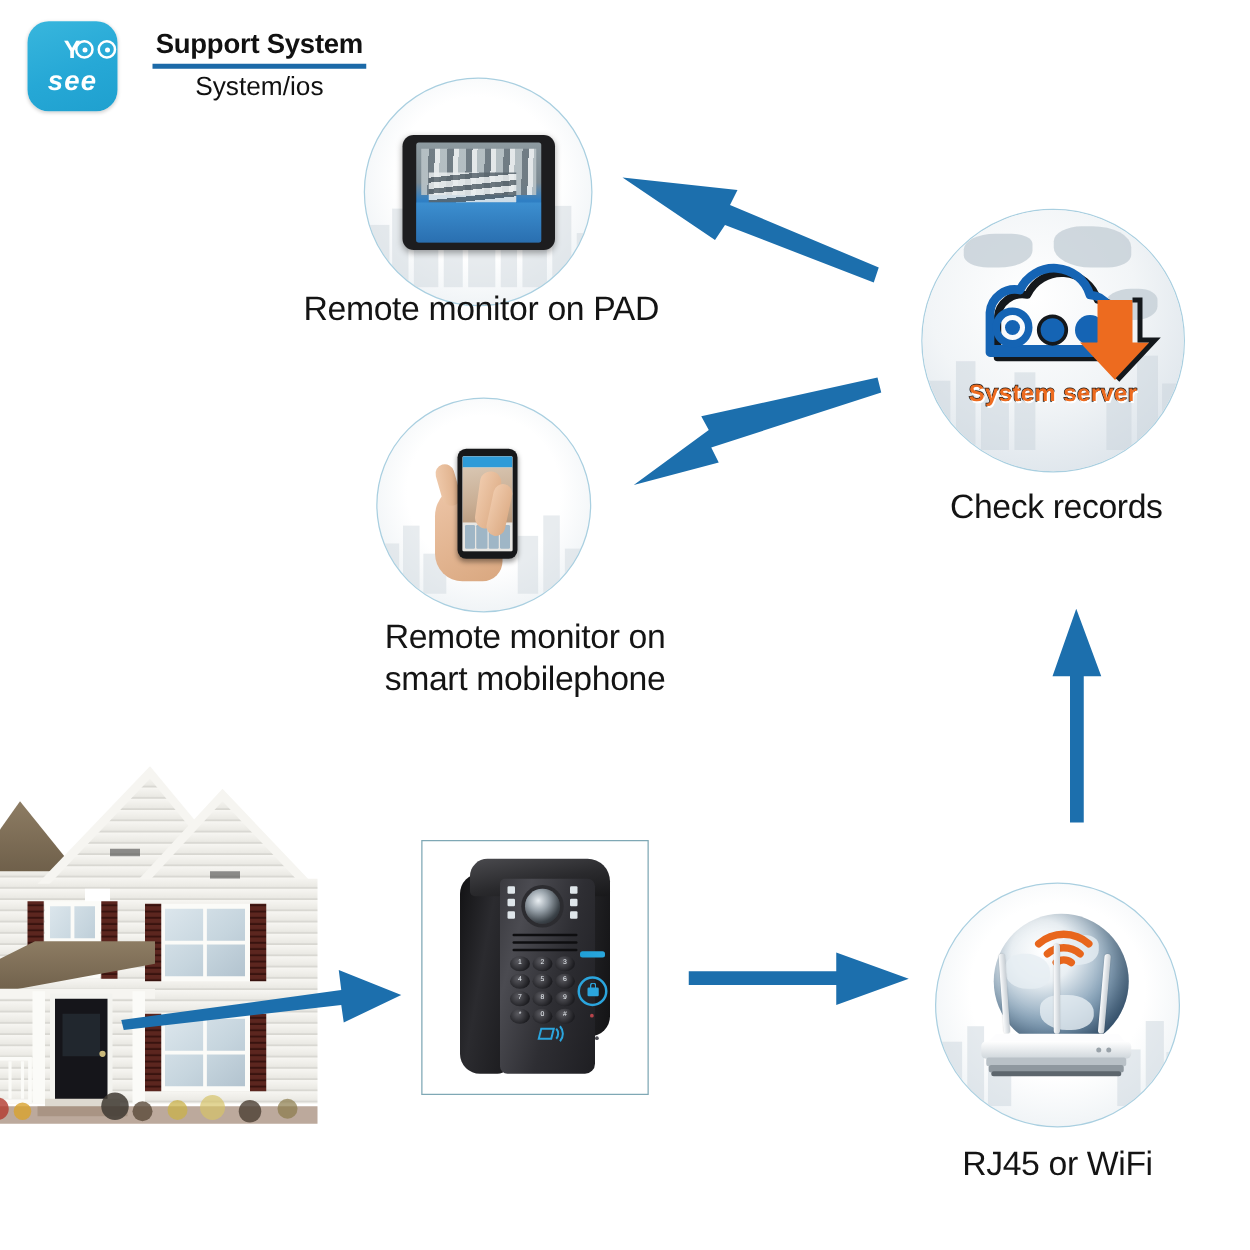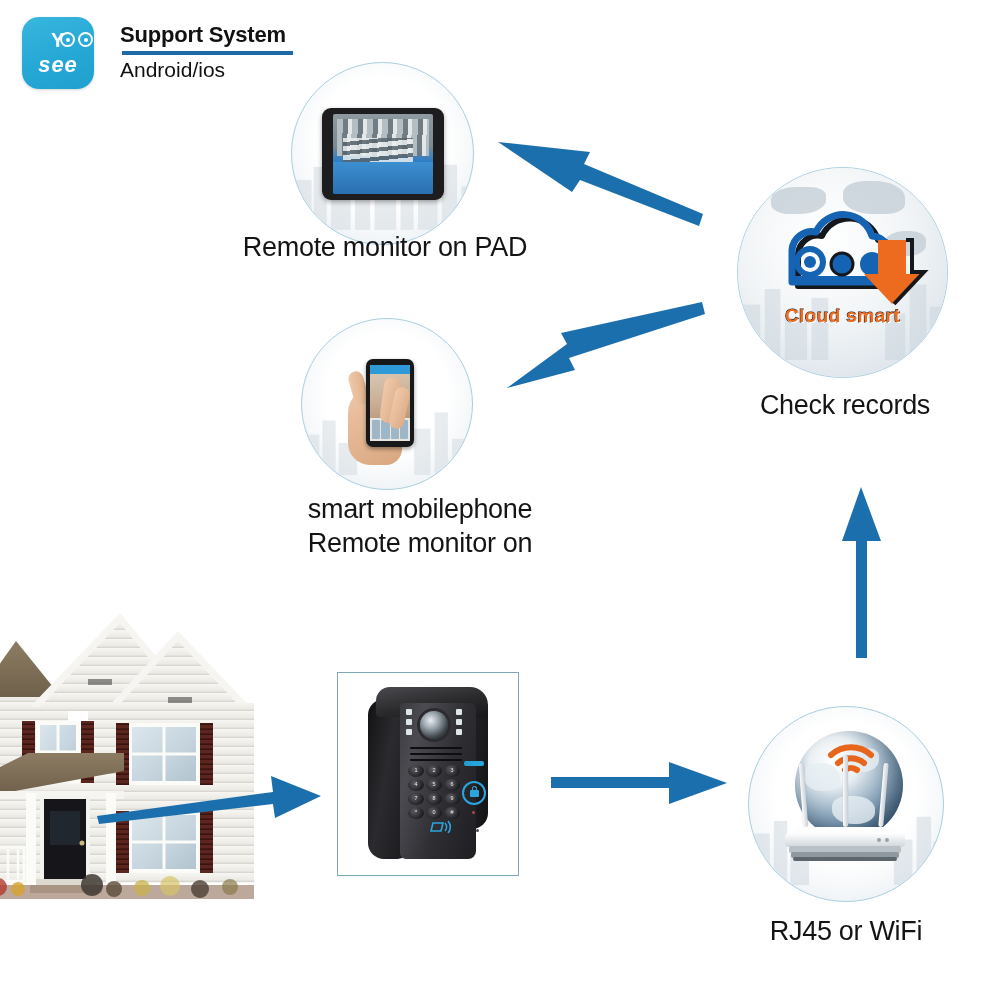--- a/index.html
+++ b/index.html
@@ -18,21 +18,21 @@
   #brand-logo .logo-top{position:absolute;left:0;right:0;top:13px;text-align:center;
     font-size:20px;font-weight:700;color:#ffffff;letter-spacing:.5px;line-height:20px;}
   #brand-logo .logo-eyes{position:absolute;top:15px;left:38px;display:flex;gap:3px;}
   #brand-logo .eye{width:15px;height:15px;border-radius:50%;border:2.5px solid #ffffff;
     box-sizing:border-box;display:flex;align-items:center;justify-content:center;}
   #brand-logo .eye i{width:4px;height:4px;border-radius:50%;background:#ffffff;display:block;}
   #brand-logo .logo-bottom{position:absolute;left:0;right:0;top:36px;text-align:center;
     font-size:22px;font-weight:700;color:#ffffff;font-style:italic;line-height:24px;
     letter-spacing:1px;}
 
-  #support-block{left:120px;top:22px;width:175px;}
+  #support-block{left:120px;top:22px;width:175px;text-align:center;}
   #support-title{font-size:22px;font-weight:600;color:#111;line-height:26px;letter-spacing:-.2px;}
   #support-rule{height:4px;background:#1c6aa8;margin:3px 2px 2px 2px;}
   #support-os{font-size:21px;font-weight:500;color:#111;line-height:26px;}
 
   
   .node-circle{border-radius:50%;border:1px solid #a9cfe0;
     background:radial-gradient(circle at 50% 44%,#ffffff 0%,#ffffff 48%,#f3f6f8 70%,#e4eaef 100%);
     overflow:hidden;box-sizing:border-box;}
   .skyline{position:absolute;left:0;right:0;bottom:8%;height:48%;opacity:.5;}
 
@@ -151,21 +151,21 @@
     <span class="eye">
         <i></i>
       </span>
   </div>
   <div class="logo-bottom">see</div>
 </div>
 
 <div class="abs" id="support-block">
   <div id="support-title">Support System</div>
   <div id="support-rule"></div>
-  <div id="support-os">Android/ios</div>
+  <div id="support-os">System/ios</div>
 </div>
 
 <div class="abs node-circle" id="pad-node">
   <svg class="skyline" viewBox="0 0 180 80" preserveAspectRatio="none">
     <g fill="#cfd8de">
       <rect x="2" y="34" width="16" height="46"></rect>
         <rect x="20" y="22" width="12" height="58"></rect>
       <rect x="36" y="44" width="18" height="36"></rect>
         <rect x="58" y="14" width="14" height="66"></rect>
       <rect x="76" y="38" width="20" height="42"></rect>
@@ -209,22 +209,22 @@
             <i></i>
             <i></i>
           </div>
       </div>
     </div>
     <div class="finger f1"></div>
     <div class="finger f2"></div>
   </div>
 </div>
 <div class="abs caption" id="phone-caption">
+  <div>Remote monitor on</div>
   <div>smart mobilephone</div>
-  <div>Remote monitor on</div>
 </div>
 
 <div class="abs node-circle" id="cloud-node">
   <div id="cloud-globe">
     <span class="cont c1"></span>
       <span class="cont c2"></span>
       <span class="cont c3"></span>
   </div>
   <svg class="skyline" viewBox="0 0 210 90" preserveAspectRatio="none">
     <g fill="#c9d3db">
@@ -251,21 +251,21 @@
     <circle cx="88" cy="54" r="11" fill="#1564b4"></circle>
     <circle cx="88" cy="54" r="11" fill="none" stroke="#14181c" stroke-width="3"></circle>
     <circle cx="118" cy="54" r="12" fill="#1564b4"></circle>
 
     <path d="M124 30 L152 30 L152 64 L166 64 L138 94 L110 64 L124 64 Z" fill="#ed6b1f"></path>
     <path d="M152 30 L158 30 L158 62 L170 62 L140 94" fill="none" stroke="#14181c" stroke-width="4"></path>
   </svg>
   <div class="abs" style="left:0;right:0;top:137px;text-align:center;pointer-events:none;">
     <span style="font-size:19px;font-weight:800;color:#ed6b1f;letter-spacing:.4px;
                  -webkit-text-stroke:1.1px #1a1a1a;paint-order:stroke fill;
-                 text-shadow:1px 1px 0 #ffffff;">Cloud smart</span>
+                 text-shadow:1px 1px 0 #ffffff;">System server</span>
   </div>
 </div>
 <div class="abs caption" id="cloud-caption">
   <div>Check records</div>
 </div>
 
 <div class="abs node-circle" id="router-node">
   <svg class="skyline" viewBox="0 0 195 90" preserveAspectRatio="none">
     <g fill="#ccd6dd">
       <rect x="2" y="40" width="18" height="50"></rect>

